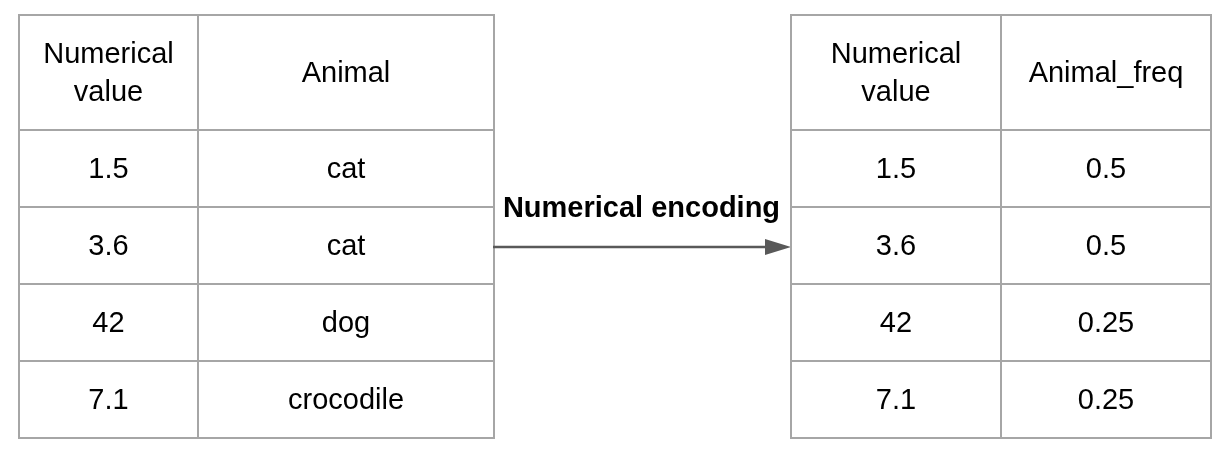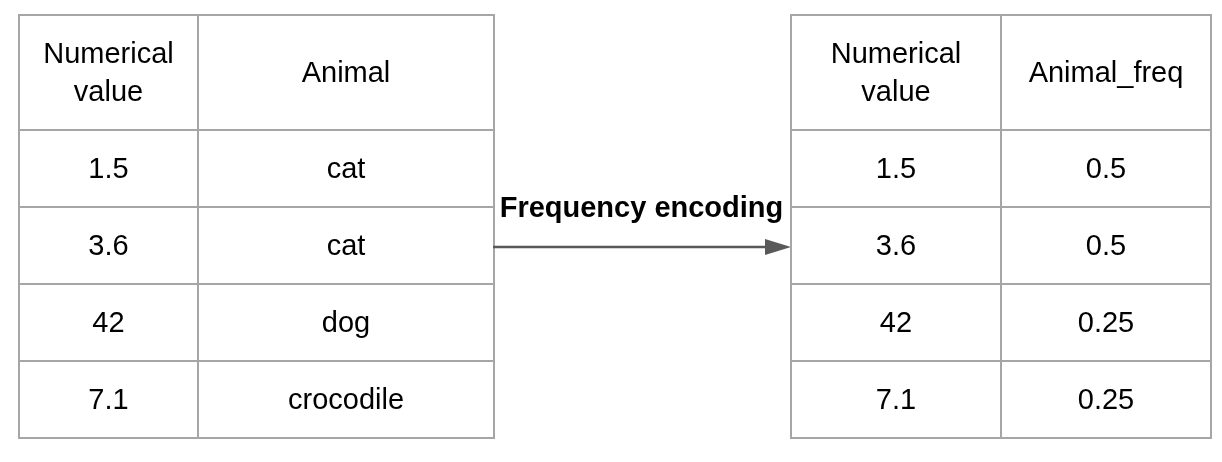--- a/index.html
+++ b/index.html
@@ -106,21 +106,21 @@
         <td class="c-num">42</td>
         <td class="c-txt">dog</td>
       </tr>
       <tr>
         <td class="c-num">7.1</td>
         <td class="c-txt">crocodile</td>
       </tr>
     </tbody>
   </table>
 
-  <div class="connector-label">Frequency encoding</div>
+  <div class="connector-label">Numerical encoding</div>
   <svg class="arrow" width="298" height="20" viewBox="0 0 298 20" xmlns="http://www.w3.org/2000/svg">
     <line x1="0" y1="10" x2="276" y2="10"></line>
     <polygon points="272,2 298,10 272,18"></polygon>
   </svg>
 
   <table class="tbl tbl-right">
     <colgroup>
         <col class="r-c1">
         <col class="r-c2">
       </colgroup>

